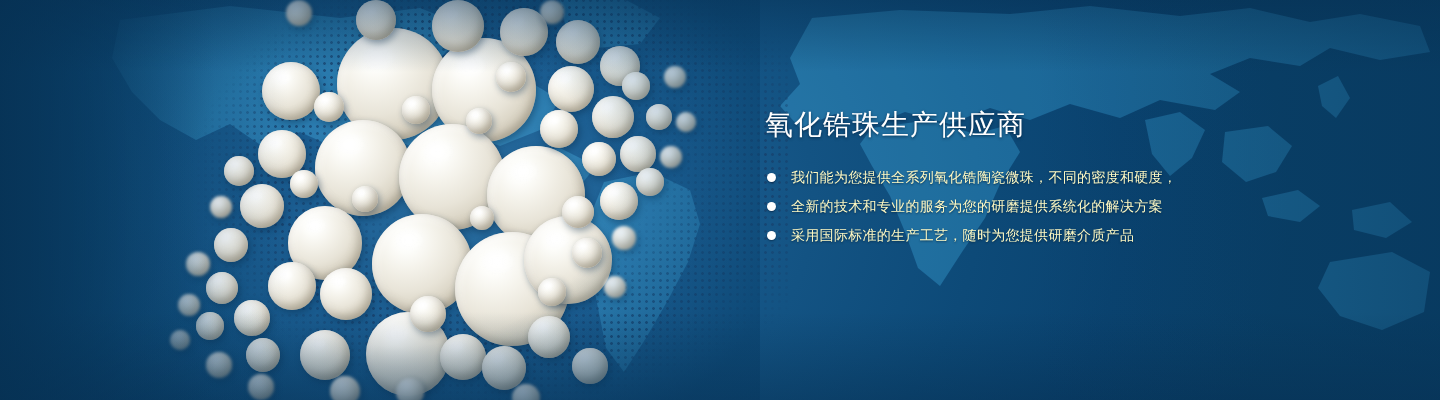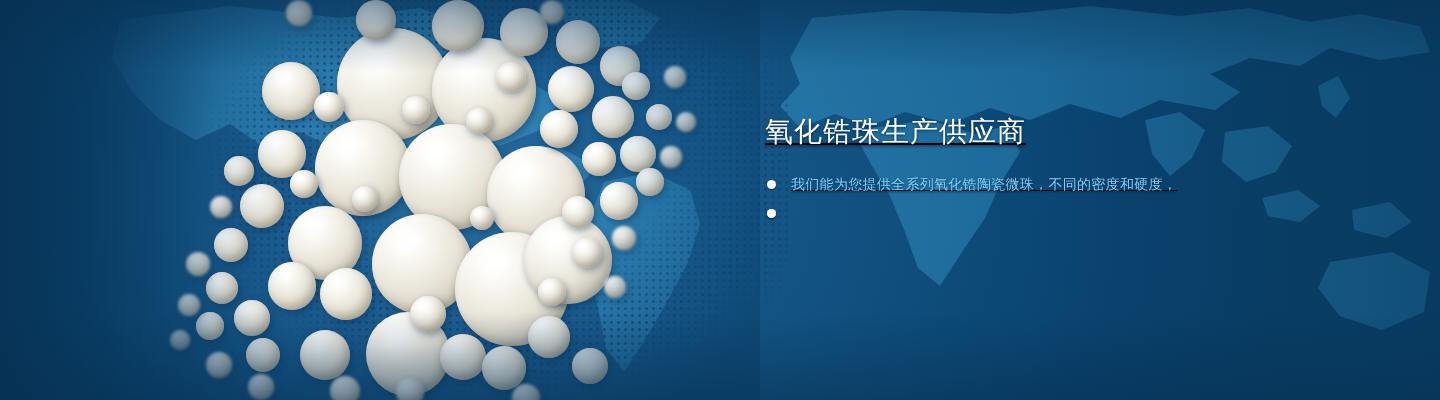--- a/index.html
+++ b/index.html
@@ -95,23 +95,22 @@
     pointer-events: none;
     background:
       linear-gradient(to right, rgba(10,66,108,.96) 0px, rgba(10,66,108,.55) 110px, rgba(10,66,108,0) 215px),
       radial-gradient(ellipse 400px 300px at 400px 190px, rgba(13,74,120,0) 52%, rgba(12,70,115,.35) 82%, rgba(11,68,112,.70) 100%);
   }
 
   
   .copy {
     position: absolute;
     left: 765px;
-    top: 115px;
+    top: 108px;
     width: 600px;
-    text-decoration: underline;
   }
   .headline {
     margin: 0 0 24px 0;
     font-size: 28px;
     line-height: 34px;
     font-weight: 400;
     color: #ffffff;
     letter-spacing: 1px;
     text-shadow: 0 1px 3px rgba(3,30,56,.75);
     white-space: nowrap;
@@ -120,21 +119,21 @@
     list-style: none;
     margin: 0;
     padding: 0;
   }
   .bullet {
     position: relative;
     padding-left: 26px;
     margin-bottom: 6px;
     font-size: 14px;
     line-height: 23px;
-    color: #7dd3fc;
+    color: #fef9c3;
     letter-spacing: .3px;
     text-shadow: 0 1px 2px rgba(3,30,56,.70);
   }
   .bullet:last-child { margin-bottom: 0; }
   .bullet .dot {
     position: absolute;
     left: 2px;
     top: 7px;
     width: 9px;
     height: 9px;
@@ -265,20 +264,22 @@
   <div class="copy">
     <h1 class="headline">氧化锆珠生产供应商</h1>
 
     <ul class="bullets">
       <li class="bullet">
         <span class="dot"></span>
         <span>我们能为您提供全系列氧化锆陶瓷微珠，不同的密度和硬度，</span>
       </li>
       <li class="bullet">
         <span class="dot"></span>
+        <span>全新的技术和专业的服务为您的研磨提供系统化的解决方案</span>
       </li>
       <li class="bullet">
         <span class="dot"></span>
+        <span>采用国际标准的生产工艺，随时为您提供研磨介质产品</span>
       </li>
     </ul>
   </div>
 
 </div>
 
 </body></html>

